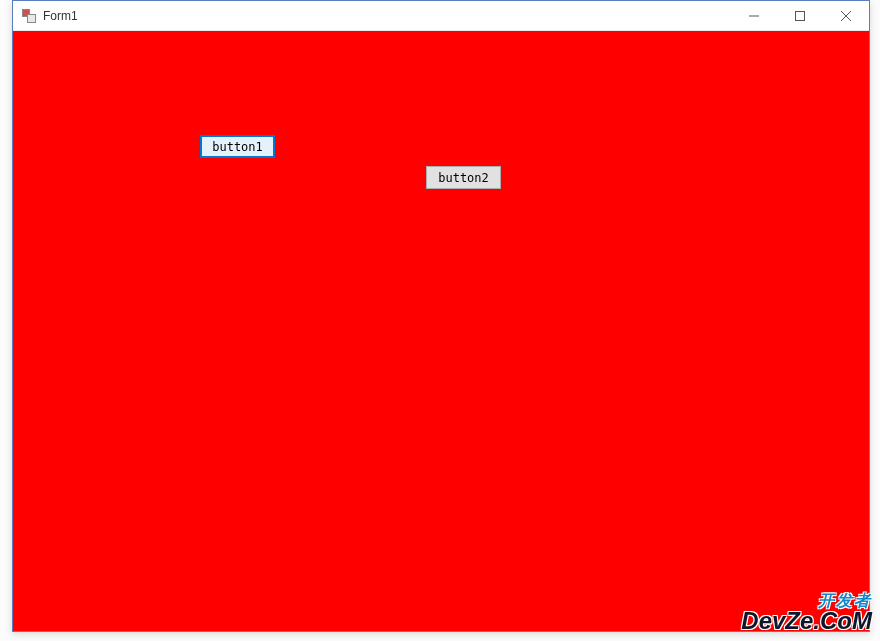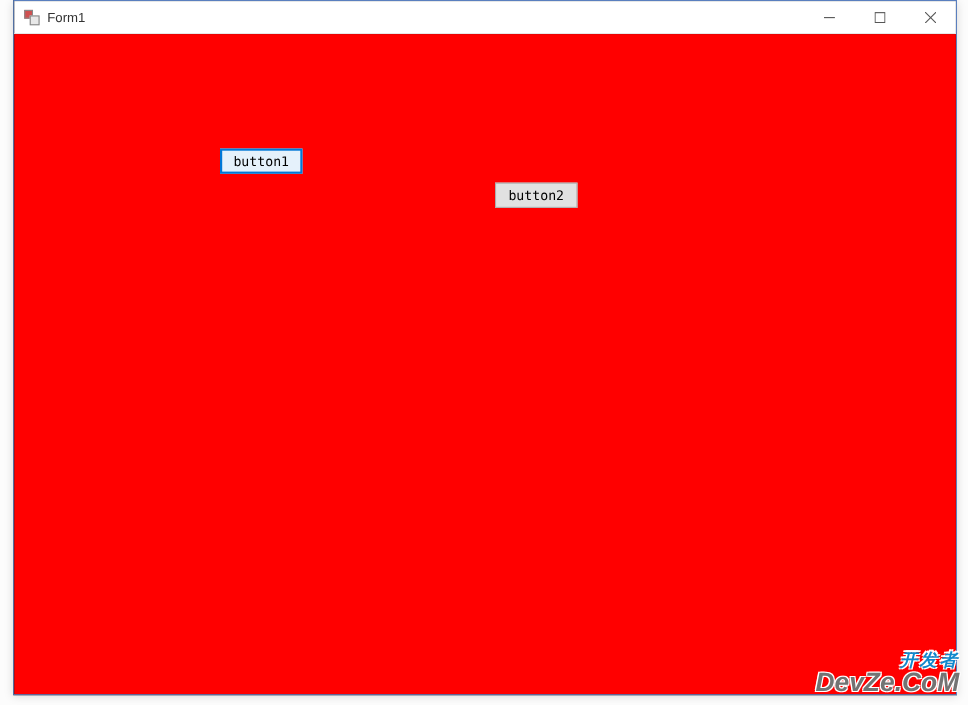--- a/index.html
+++ b/index.html
@@ -19,21 +19,21 @@
       position: absolute;
       inset: 0;
       background: #fcfcfc;
     }
     .window {
       position: absolute;
       left: 12px;
       top: 0;
       width: 858px;
       height: 632px;
-      background: #000000;
+      background: #1d4ed8;
       border: 1px solid #5a7fbf;
       box-shadow: 0 2px 8px rgba(0,0,0,0.15);
       display: flex;
       flex-direction: column;
     }
     .titlebar {
       height: 30px;
       background: #ffffff;
       display: flex;
       align-items: center;
@@ -102,41 +102,41 @@
       display: flex;
       align-items: center;
       justify-content: center;
       cursor: pointer;
     }
     .wf-button.focused {
       border: 2px solid #0078d7;
       background: #e5f1fb;
     }
     #btn1 { left: 187px; top: 104px; }
-    #btn2 { left: 437px; top: 135px; }
+    #btn2 { left: 413px; top: 135px; }
     .watermark {
       position: absolute;
       right: 8px;
       bottom: 8px;
       font-family: Arial, sans-serif;
       font-weight: bold;
       font-style: italic;
       text-align: right;
       pointer-events: none;
       line-height: 1;
     }
     .watermark .line1 {
       font-size: 16px;
       color: #1188cc;
       text-shadow: 1px 1px 0 #fff, -1px -1px 0 #fff, 1px -1px 0 #fff, -1px 1px 0 #fff;
       letter-spacing: 2px;
     }
     .watermark .line2 {
       font-size: 24px;
-      color: #737373;
+      color: #0f172a;
       text-shadow: 1px 1px 0 #fff, -1px -1px 0 #fff, 1px -1px 0 #fff, -1px 1px 0 #fff;
     }
   </style>
 </head>
 <body>
 
 <div class="bg-noise"></div>
 
 <div class="window">
   <div class="titlebar">

